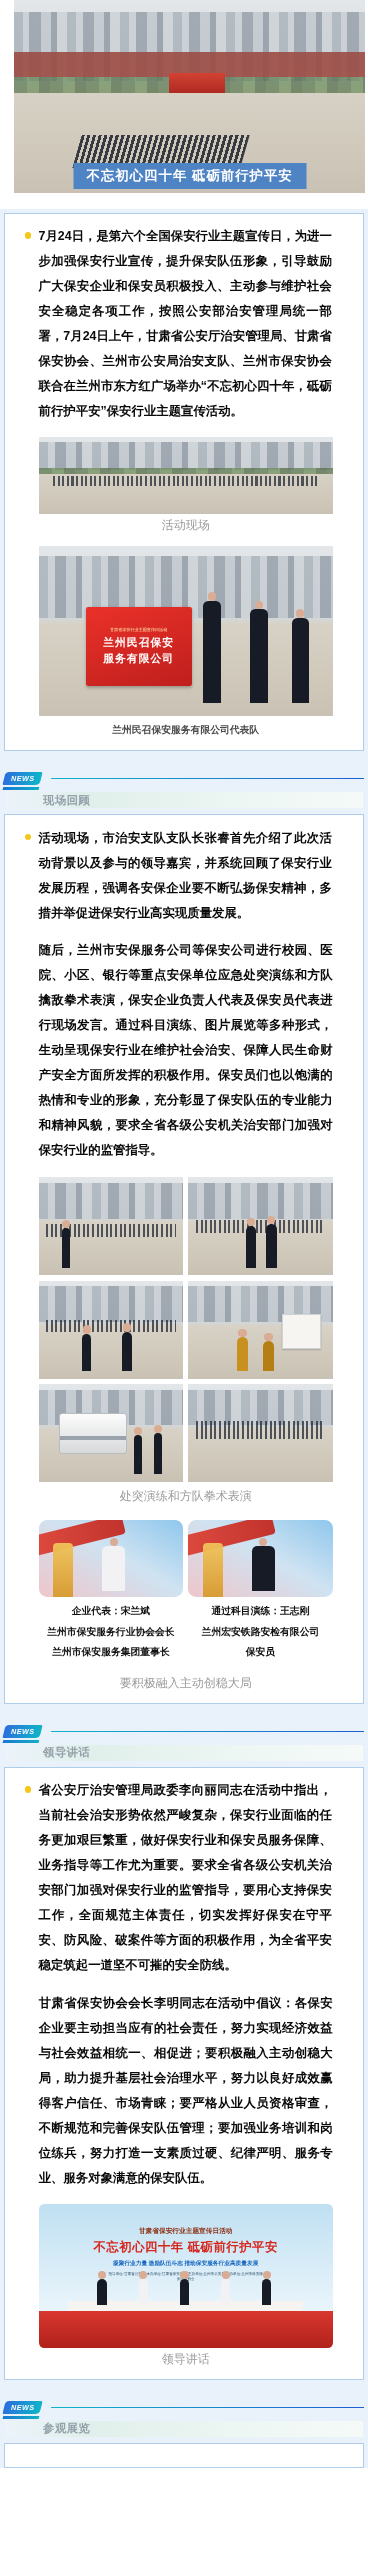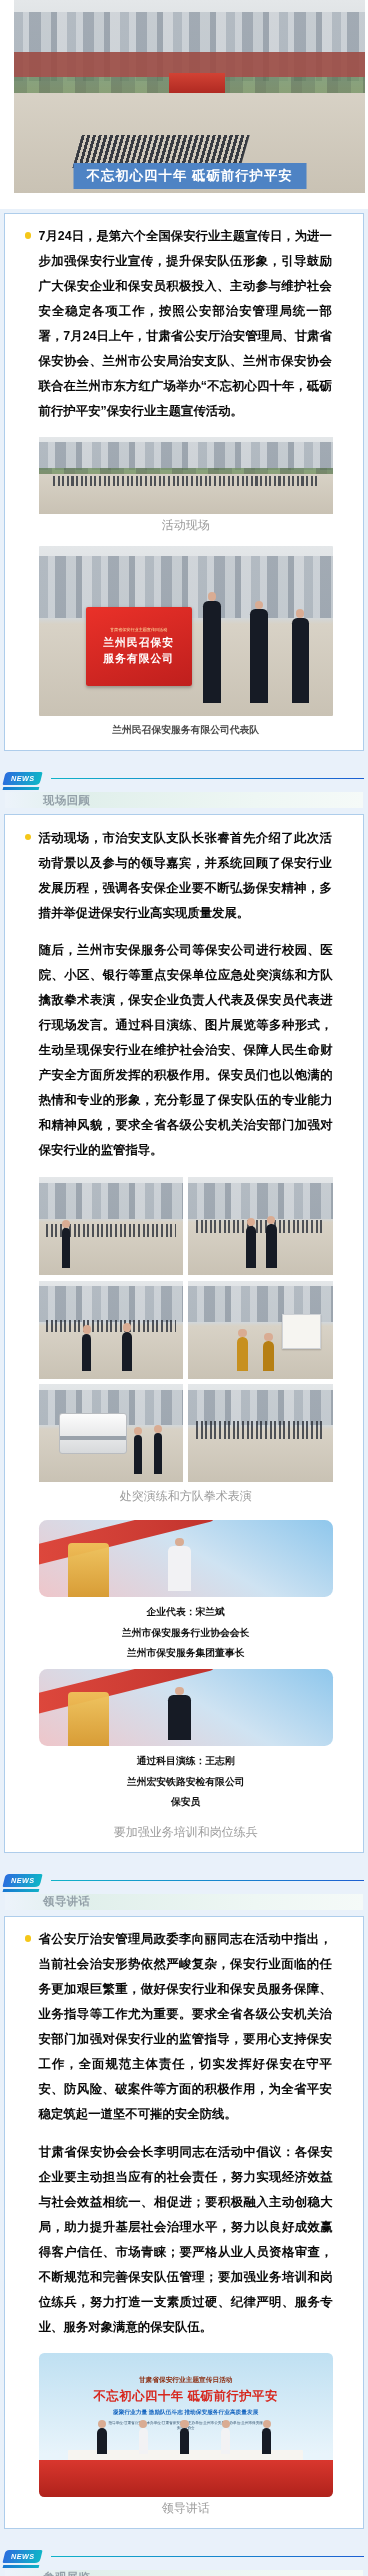--- a/index.html
+++ b/index.html
@@ -47,21 +47,21 @@
   .bullet-row{display:flex;}
   .dot{flex:0 0 6.7px;height:6.7px;border-radius:50%;background:#f5c719;margin:8.2px 7.2px 0 0;}
   .bullet-row .para{margin-left:0;flex:1;width:auto;}
   .mt{margin-top:12.4px;}
   .photo-wide{margin:13.4px 0 0 14px;width:294px;}
   .cap{margin:5.2px 0 0 14px;width:294px;text-align:center;font-size:12px;color:#9b9b9b;line-height:13.4px;}
   .cap-strong{margin:6.2px 0 0 14px;width:294px;text-align:center;font-size:9.8px;font-weight:700;color:#4a4a4a;line-height:15.5px;}
   .rounded{border-radius:1px;}
   .grid6{margin:14.4px 0 0 14px;width:294px;display:grid;grid-template-columns:1fr 1fr;gap:5.2px;}
   .grid6 .ph{height:98px;}
-  .spk-row{margin:16.5px 0 0 14px;width:294px;display:grid;grid-template-columns:1fr;gap:5px;}
+  .spk-row{margin:16.5px 0 0 14px;width:294px;display:grid;grid-template-columns:1fr 1fr;gap:5px;font-family:Liberation Mono, monospace;}
   .spk .ph{height:77px;border-radius:8.2px;background:linear-gradient(210deg,#8fc7ec 0%,#cfe3f2 45%,#eec6ca 100%);}
   .spk .ribbon{position:absolute;left:-10%;top:8%;width:70%;height:26%;background:linear-gradient(100deg,#e03c2e,#c22017);transform:rotate(-14deg);border-radius:4.1px;opacity:.9;}
   .spk .pillar{position:absolute;left:10%;bottom:0;width:14%;height:70%;background:linear-gradient(180deg,#f0c35a,#d79a2e);border-radius:4.1px 4.1px 0 0;opacity:.95;}
   .spk .cap-lines{margin-top:5.2px;text-align:center;}
   .spk .cap-lines div{font-size:9.8px;font-weight:700;color:#111;line-height:20.6px;}
   
   .sec-head{margin:20.6px 4.1px 6.2px 4.1px;}
   .badge-row{display:flex;align-items:center;height:13.4px;}
   .badge{width:37px;height:13.4px;background:linear-gradient(95deg,#2a71dd 5%,#10b3c8 95%);
     border-radius:3.6px 1.5px 4.6px 1.5px;transform:skewX(-14deg);display:flex;align-items:center;justify-content:center;}
@@ -193,21 +193,21 @@
           <div class="pillar"></div>
           <div class="fig" style="left:44%;width:23px;height:58%"></div>
         </div>
         <div class="cap-lines">
           <div>通过科目演练：王志刚</div>
           <div>兰州宏安铁路安检有限公司</div>
           <div>保安员</div>
         </div>
       </div>
     </div>
-    <div class="cap" style="margin-top:13.4px">要加强业务培训和岗位练兵</div>
+    <div class="cap" style="margin-top:13.4px">要积极融入主动创稳大局</div>
   </div>
 
   <div class="sec-head">
     <div class="badge-row">
       <div class="badge">
           <span>NEWS</span>
         </div>
       <div class="badge-line"></div>
     </div>
     <div class="badge-under"></div>

